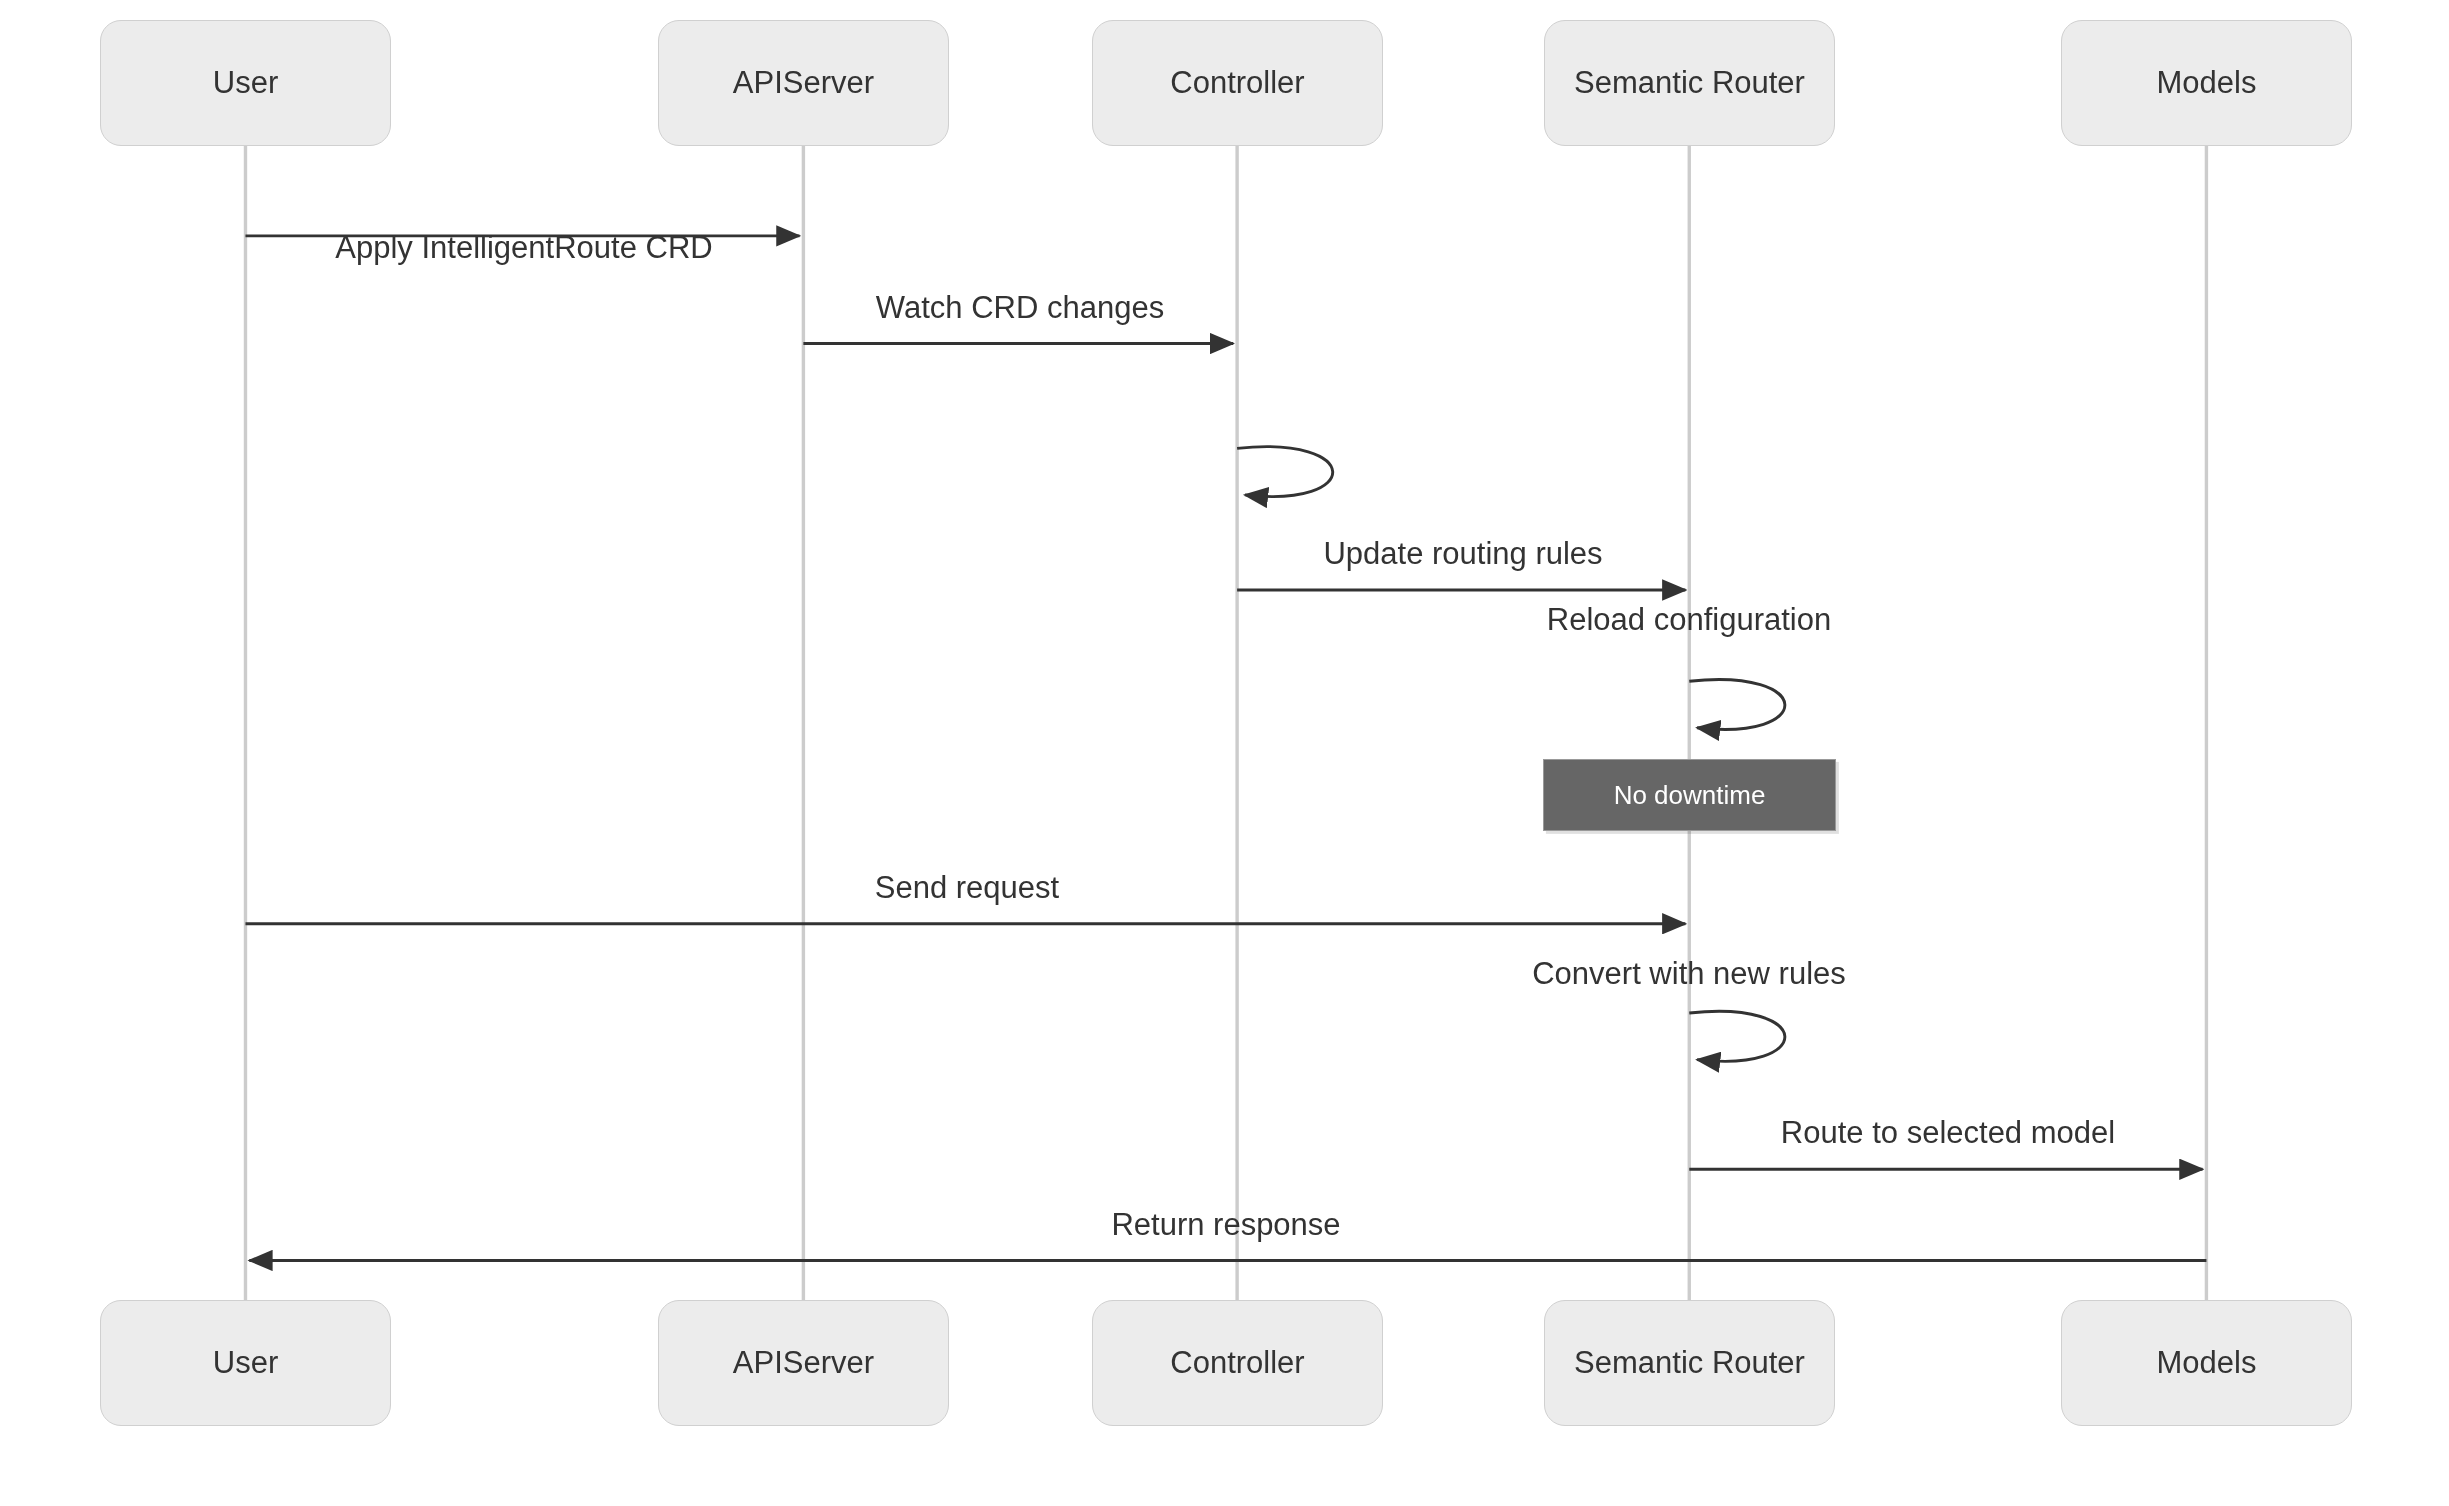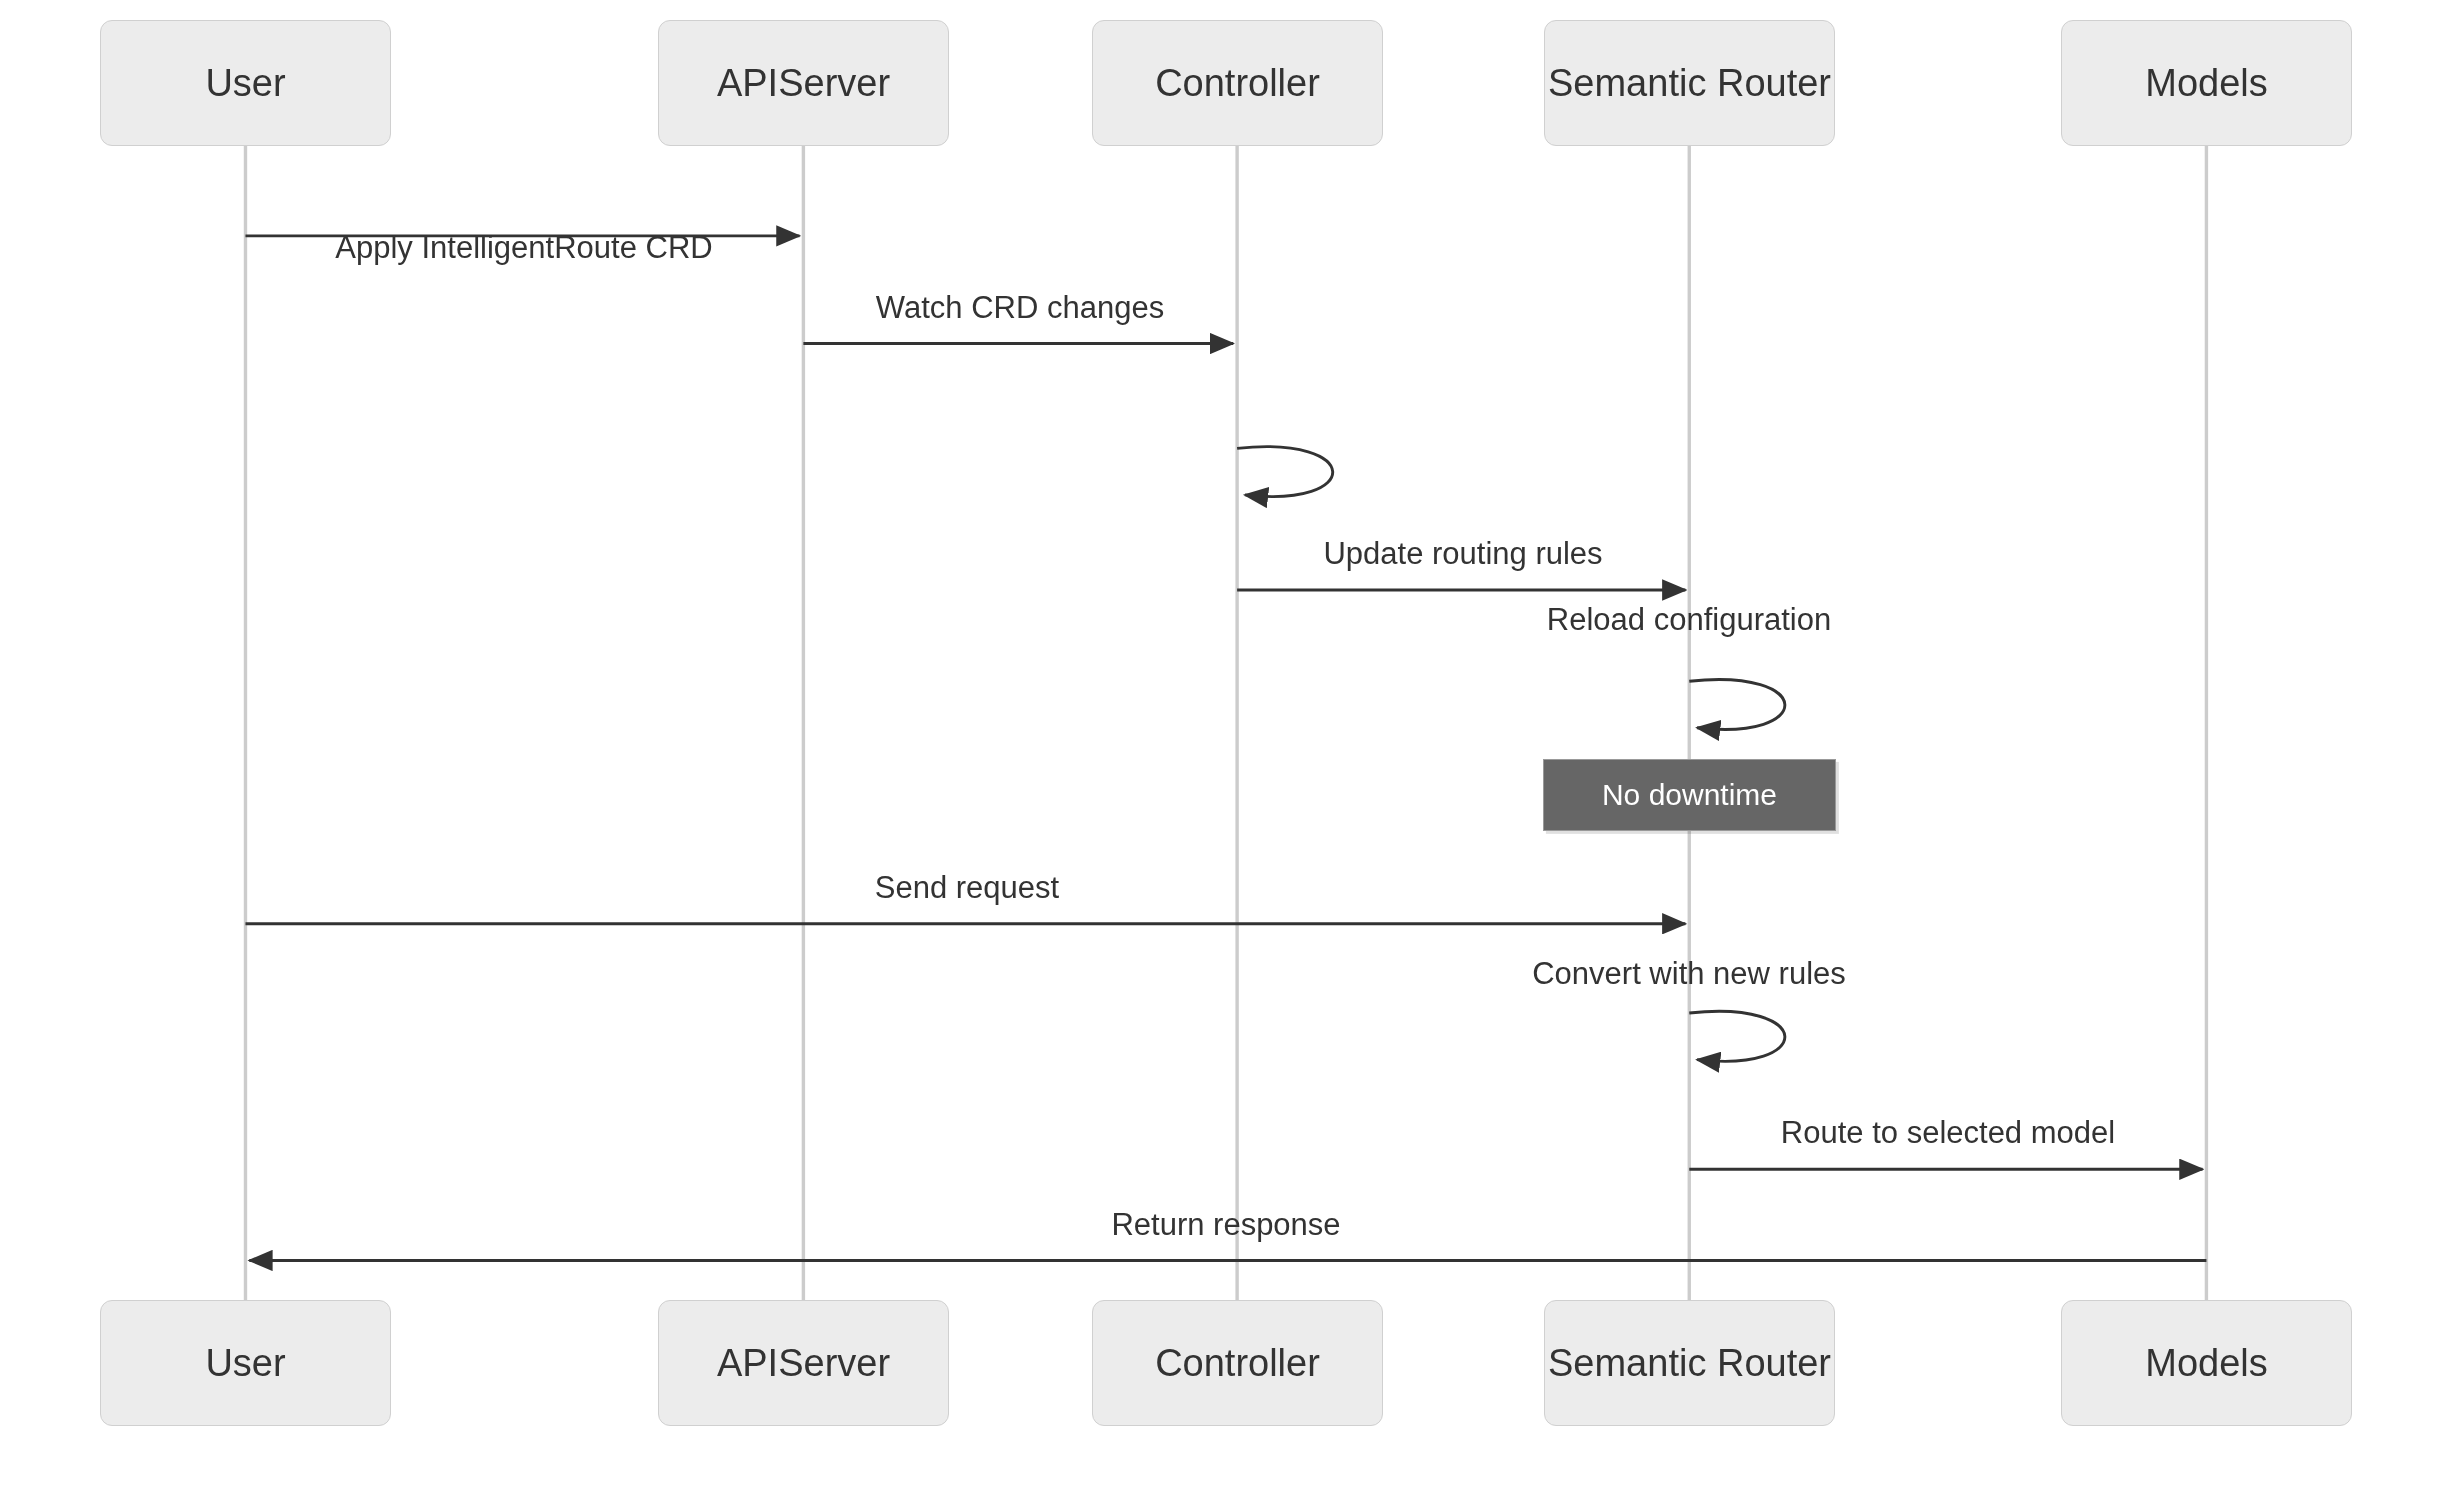--- a/index.html
+++ b/index.html
@@ -13,42 +13,42 @@
   }
   #svg-layer { position: absolute; left: 0; top: 0; }
   .actor-box {
     position: absolute;
     box-sizing: border-box;
     display: flex;
     align-items: center;
     justify-content: center;
     background: var(--actor-fill, #ececec);
     border: 1.9px solid var(--actor-border, #d0d0d0);
-    border-radius: 12px;
-    font-size: 38px;
+    border-radius: 21px;
+    font-size: 31px;
     color: var(--actor-text, #333333);
     white-space: nowrap;
   }
   .msg-label {
     position: absolute;
     transform: translate(-50%, -50%);
     white-space: nowrap;
     font-size: 31px;
     color: var(--msg-text, #333333);
   }
   .note-box {
     position: absolute;
     box-sizing: border-box;
     display: flex;
     align-items: center;
     justify-content: center;
     background: var(--note-fill, #666666);
     border: 1.9px solid var(--note-border, #999999);
     box-shadow: 2.9px 2.9px 0 rgba(0,0,0,0.12);
-    font-size: 30px;
+    font-size: 26px;
     color: var(--note-text, #ffffff);
     white-space: nowrap;
   }
 </style>
 </head>
 <body>
 
 <div id="diagram" style="--bg: #ffffff; --actor-fill: #ececec; --actor-border: #d0d0d0; --actor-text: #333333; --msg-text: #333333; --note-fill: #666666; --note-border: #999999; --note-text: #ffffff;">
   <svg id="svg-layer" width="2449" height="1506" viewBox="0 0 2524 1552" xmlns="http://www.w3.org/2000/svg">
     <defs>

